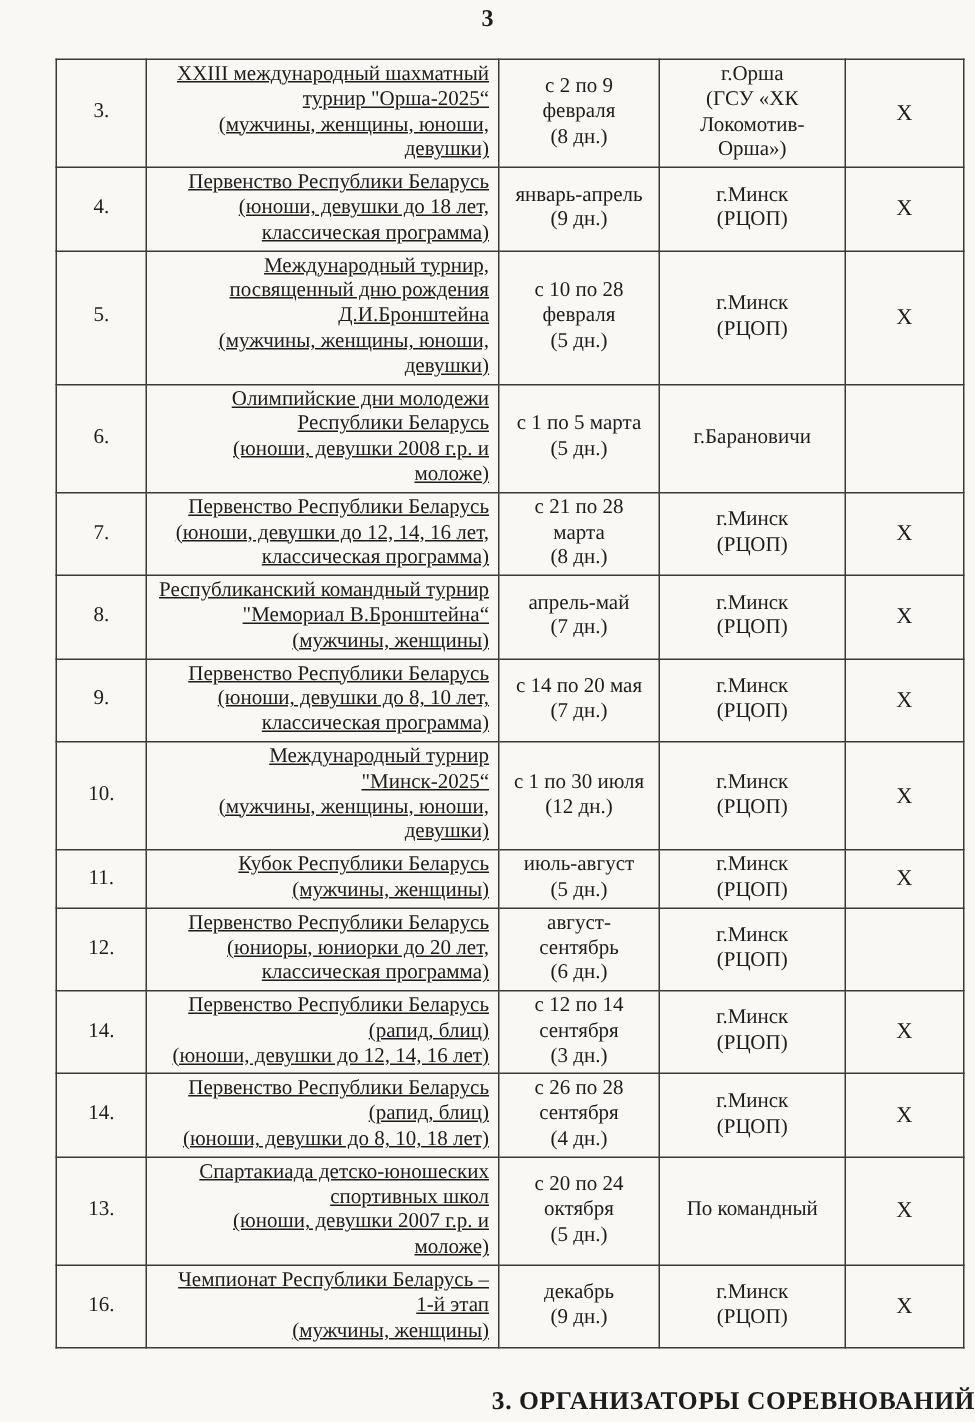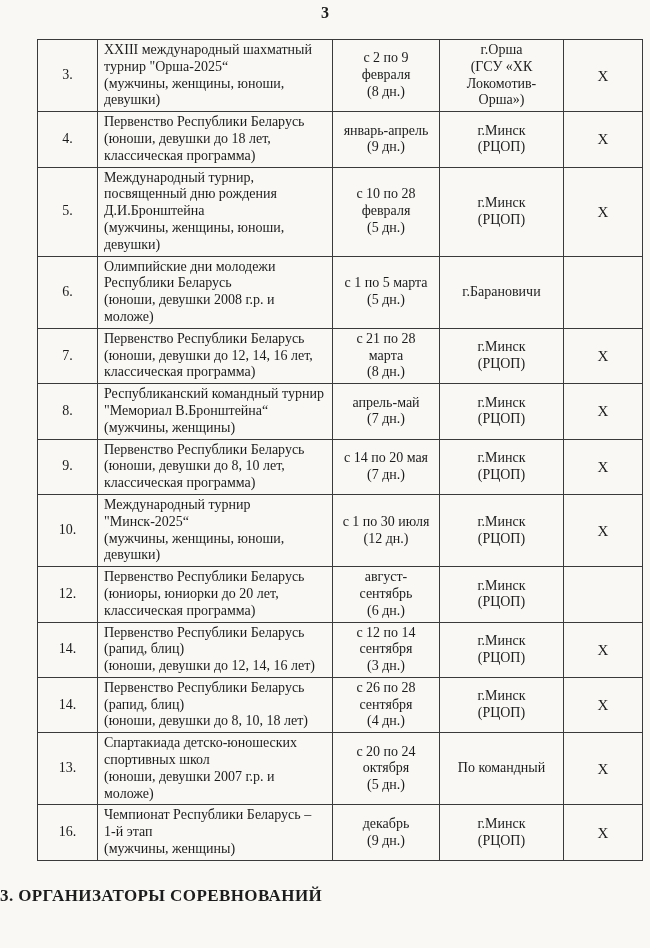--- a/index.html
+++ b/index.html
@@ -33,26 +33,26 @@
     padding:2px 6px;
     white-space:pre-line;
     overflow:hidden;
   }
   col.c-num{width:60px;}
   col.c-name{width:235px;}
   col.c-dates{width:107px;}
   col.c-loc{width:124px;}
   col.c-mark{width:79px;}
   td.num{text-align:center;}
-  td.name{text-align:left;padding-left:9px;}
+  td.name{text-align:right;padding-left:9px;text-decoration:underline;}
   td.dates,td.loc,td.mark{text-align:center;}
   td.mark{font-size:15px;}
   .section-heading{
     margin-top:25px;
-    text-align:left;
+    text-align:right;
     font-size:17px;
     font-weight:bold;
     letter-spacing:0.4px;
   }
 </style>
 </head>
 <body>
 
 <div class="page-number">3</div>
 
@@ -151,20 +151,30 @@
       <td class="num">10.</td>
       <td class="name">Международный турнир "Минск-2025“
 (мужчины, женщины, юноши, девушки)</td>
       <td class="dates">с 1 по 30 июля
 (12 дн.)</td>
       <td class="loc">г.Минск
 (РЦОП)</td>
       <td class="mark">Х</td>
     </tr>
     <tr>
+      <td class="num">11.</td>
+      <td class="name">Кубок Республики Беларусь
+(мужчины, женщины)</td>
+      <td class="dates">июль-август
+(5 дн.)</td>
+      <td class="loc">г.Минск
+(РЦОП)</td>
+      <td class="mark">Х</td>
+    </tr>
+    <tr>
       <td class="num">12.</td>
       <td class="name">Первенство Республики Беларусь
 (юниоры, юниорки до 20 лет,
 классическая программа)</td>
       <td class="dates">август-
 сентябрь
 (6 дн.)</td>
       <td class="loc">г.Минск
 (РЦОП)</td>
       <td class="mark"></td>

